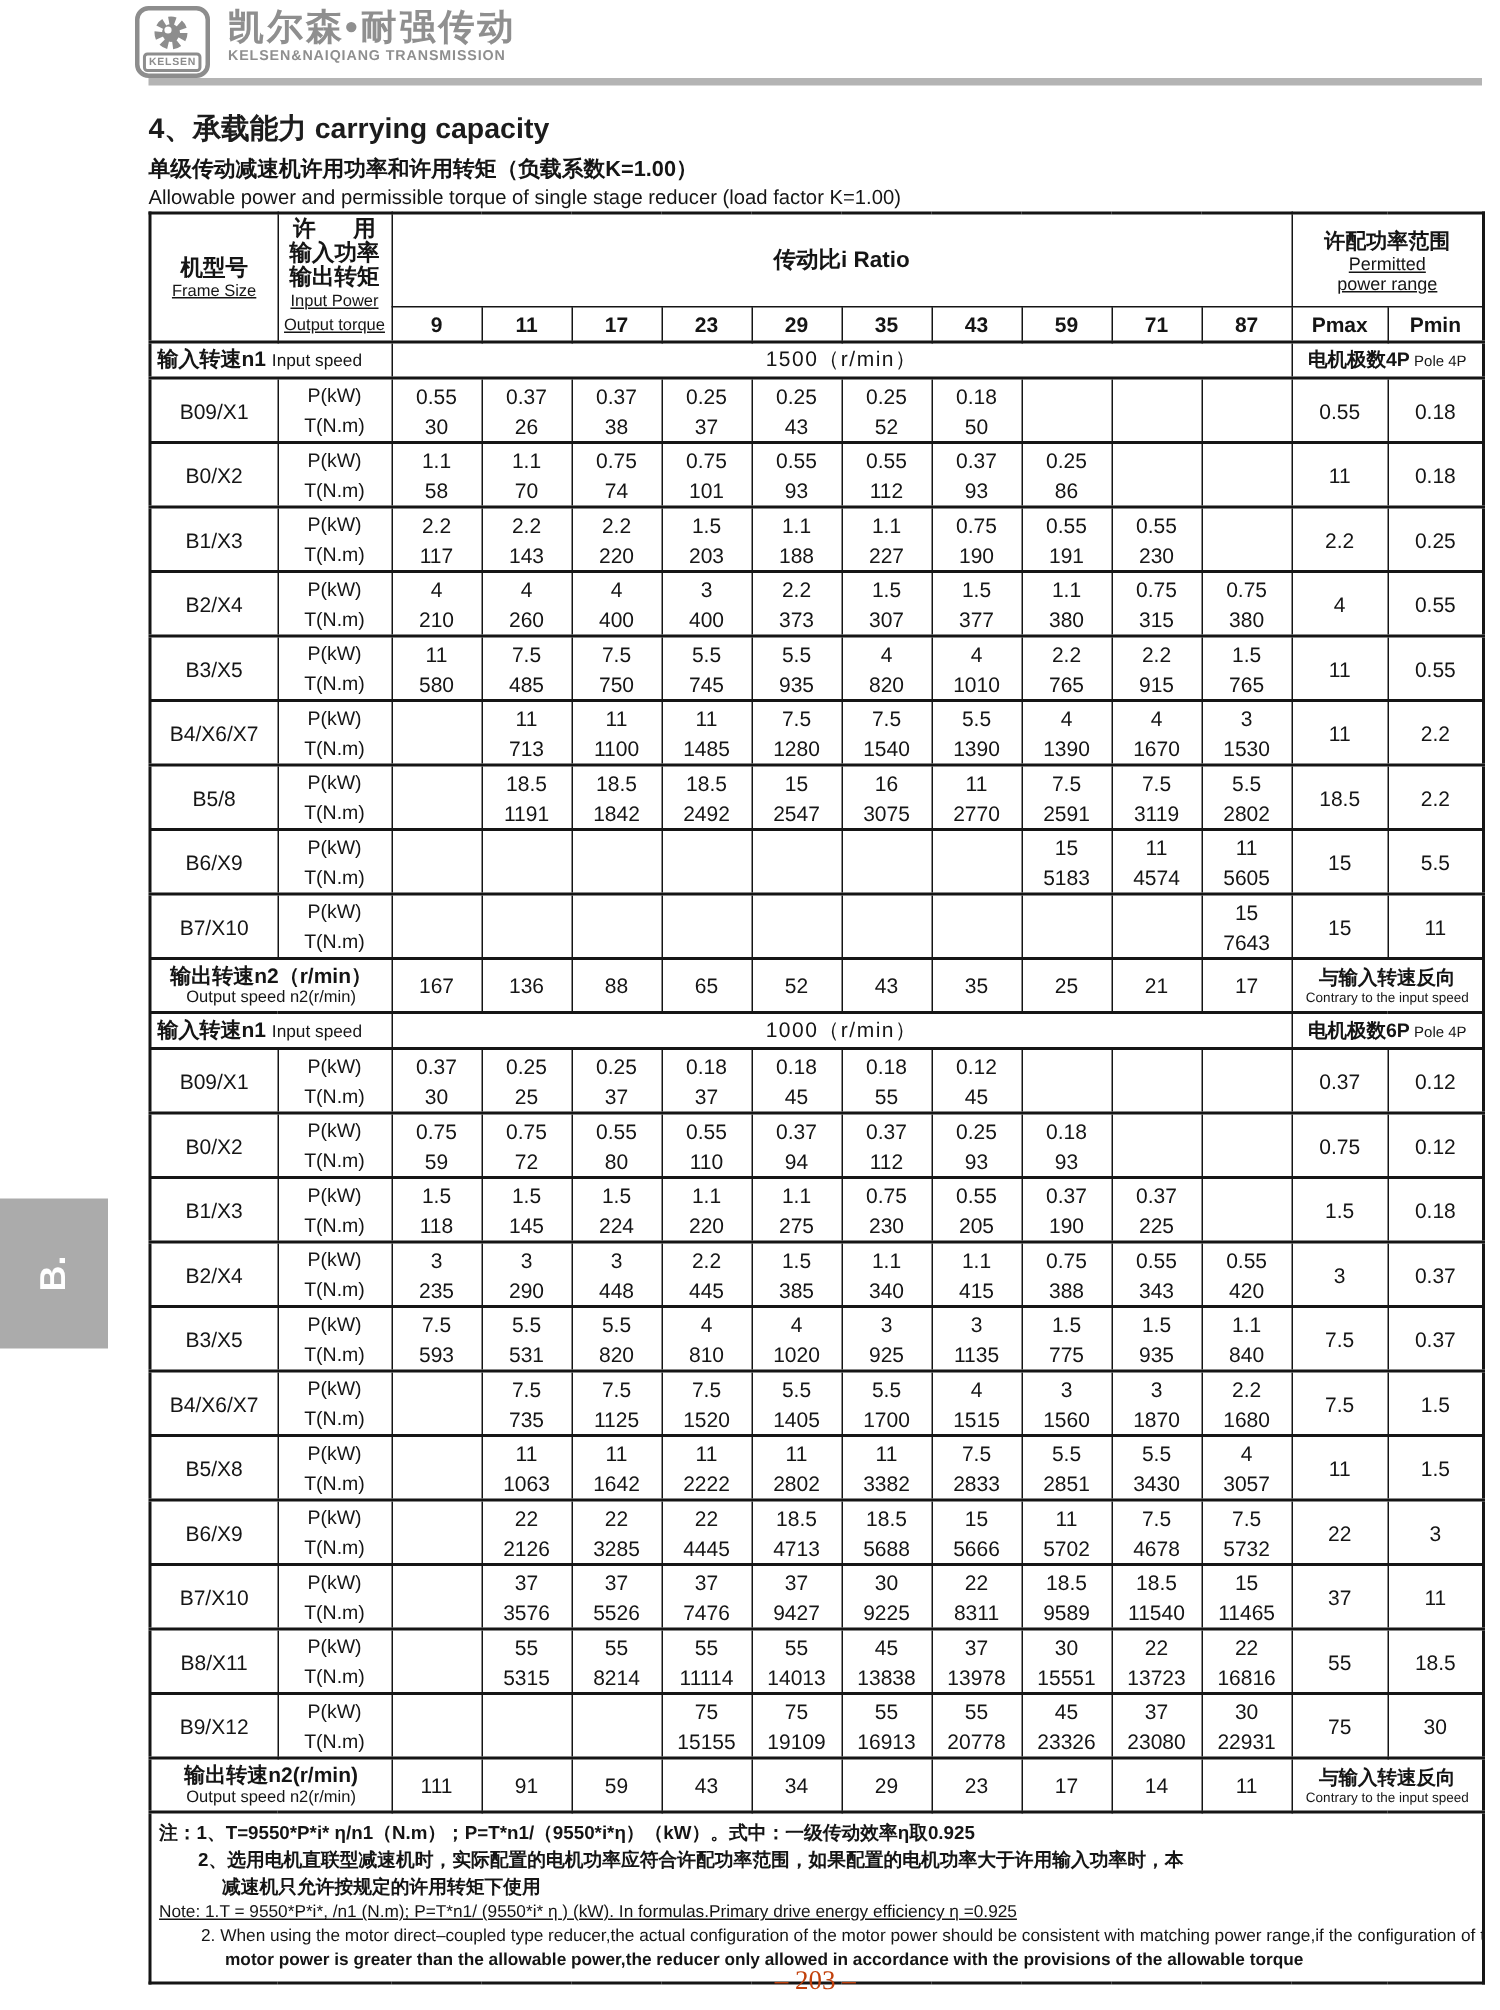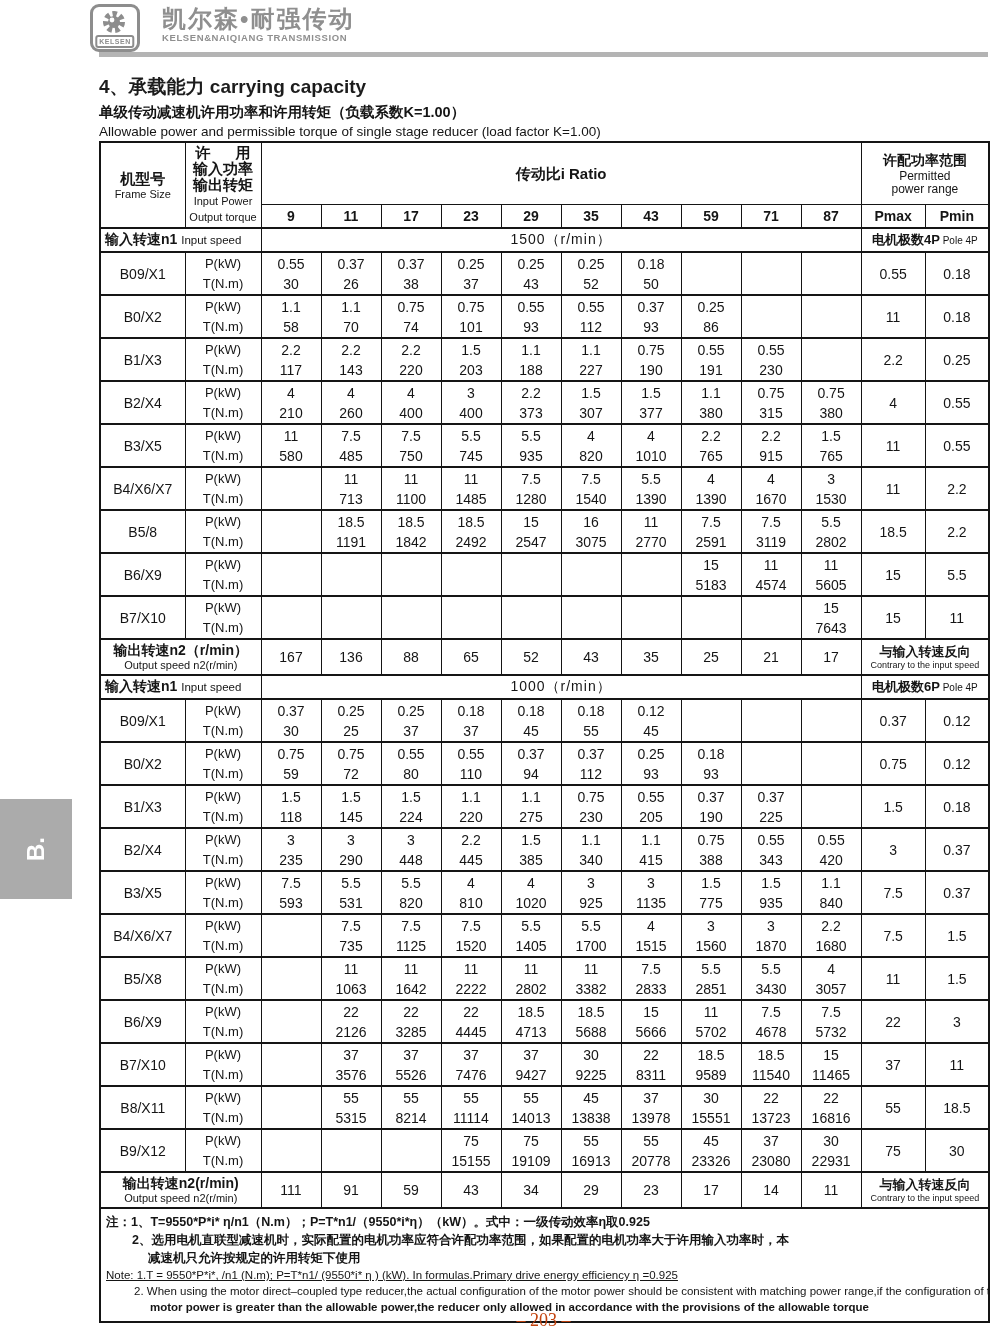--- a/index.html
+++ b/index.html
@@ -2,21 +2,21 @@
 <html><head>
 <meta charset="utf-8">
 <style>
   html,body{margin:0;padding:0;}
   body{
     width:1000px;height:1340px;background:#ffffff;position:relative;overflow:hidden;
     font-family:"Liberation Sans","DejaVu Sans",sans-serif;color:#151515;
     -webkit-font-smoothing:antialiased;
   }
   
-  .brand-row{position:absolute;left:90px;top:4px;display:flex;align-items:flex-start;gap:22px;}
+  .brand-row{position:absolute;left:90px;top:4px;display:flex;align-items:flex-start;gap:12px;}
   .logo-box{width:44px;height:42px;border:3px solid #8d8d8d;border-radius:9px;position:relative;background:#fff;}
   .logo-box svg{position:absolute;left:4px;top:2px;}
   .logo-kelsen{position:absolute;bottom:1px;left:50%;transform:translateX(-50%);
     border:2px solid #8d8d8d;background:#fff;border-radius:3px;font-size:7px;font-weight:bold;
     color:#8d8d8d;padding:0 2px;letter-spacing:.5px;line-height:9px;}
   .brand-text{display:flex;flex-direction:column;line-height:1.05;margin-top:2px;}
   .brand-cn{font-size:24px;font-weight:bold;color:#8f8f8f;letter-spacing:2px;}
   .brand-en{font-size:9.5px;font-weight:bold;color:#8f8f8f;letter-spacing:.6px;margin-top:2px;}
   .gray-bar{position:absolute;left:99px;top:52px;width:889px;height:5px;background:#b4b4b4;}
   
@@ -28,21 +28,21 @@
   .side-tab{position:absolute;left:0;top:799px;width:72px;height:100px;background:#ababab;
     display:flex;align-items:center;justify-content:center;}
   .side-tab span{color:#ffffff;font-size:24px;font-weight:bold;transform:rotate(-90deg);}
   
   .cap-table{position:absolute;left:99px;top:141px;border-collapse:collapse;table-layout:fixed;
     width:889px;border:2px solid #151515;}
   .cap-table td{border:1px solid #151515;text-align:center;vertical-align:middle;padding:0;
     font-size:14px;overflow:hidden;}
   .cap-table tr.major>td{border-top-width:2px;}
   .hdr-cn{font-size:15px;font-weight:600;line-height:19px;}
-  .hdr-en{font-size:11px;line-height:13px;}
+  .hdr-en{font-size:11px;line-height:13px;text-decoration:underline;}
   .pwr-hdr div{line-height:16px;}
   .pwr-just{display:flex;justify-content:space-between;padding:0 10px;font-weight:600;font-size:15px;}
   .ratio-num{font-size:15px;font-weight:600;}
   .speed-label-cell{text-align:left !important;padding-left:4px !important;white-space:nowrap;}
   .speed-cn{font-size:14px;font-weight:700;}
   .speed-en{font-size:11.5px;}
   .speed-val{font-size:16px;letter-spacing:1px;}
   .pole-cn{font-size:13px;font-weight:600;}
   .pole-en{font-size:10px;}
   .frame-lbl{font-size:14px;}

